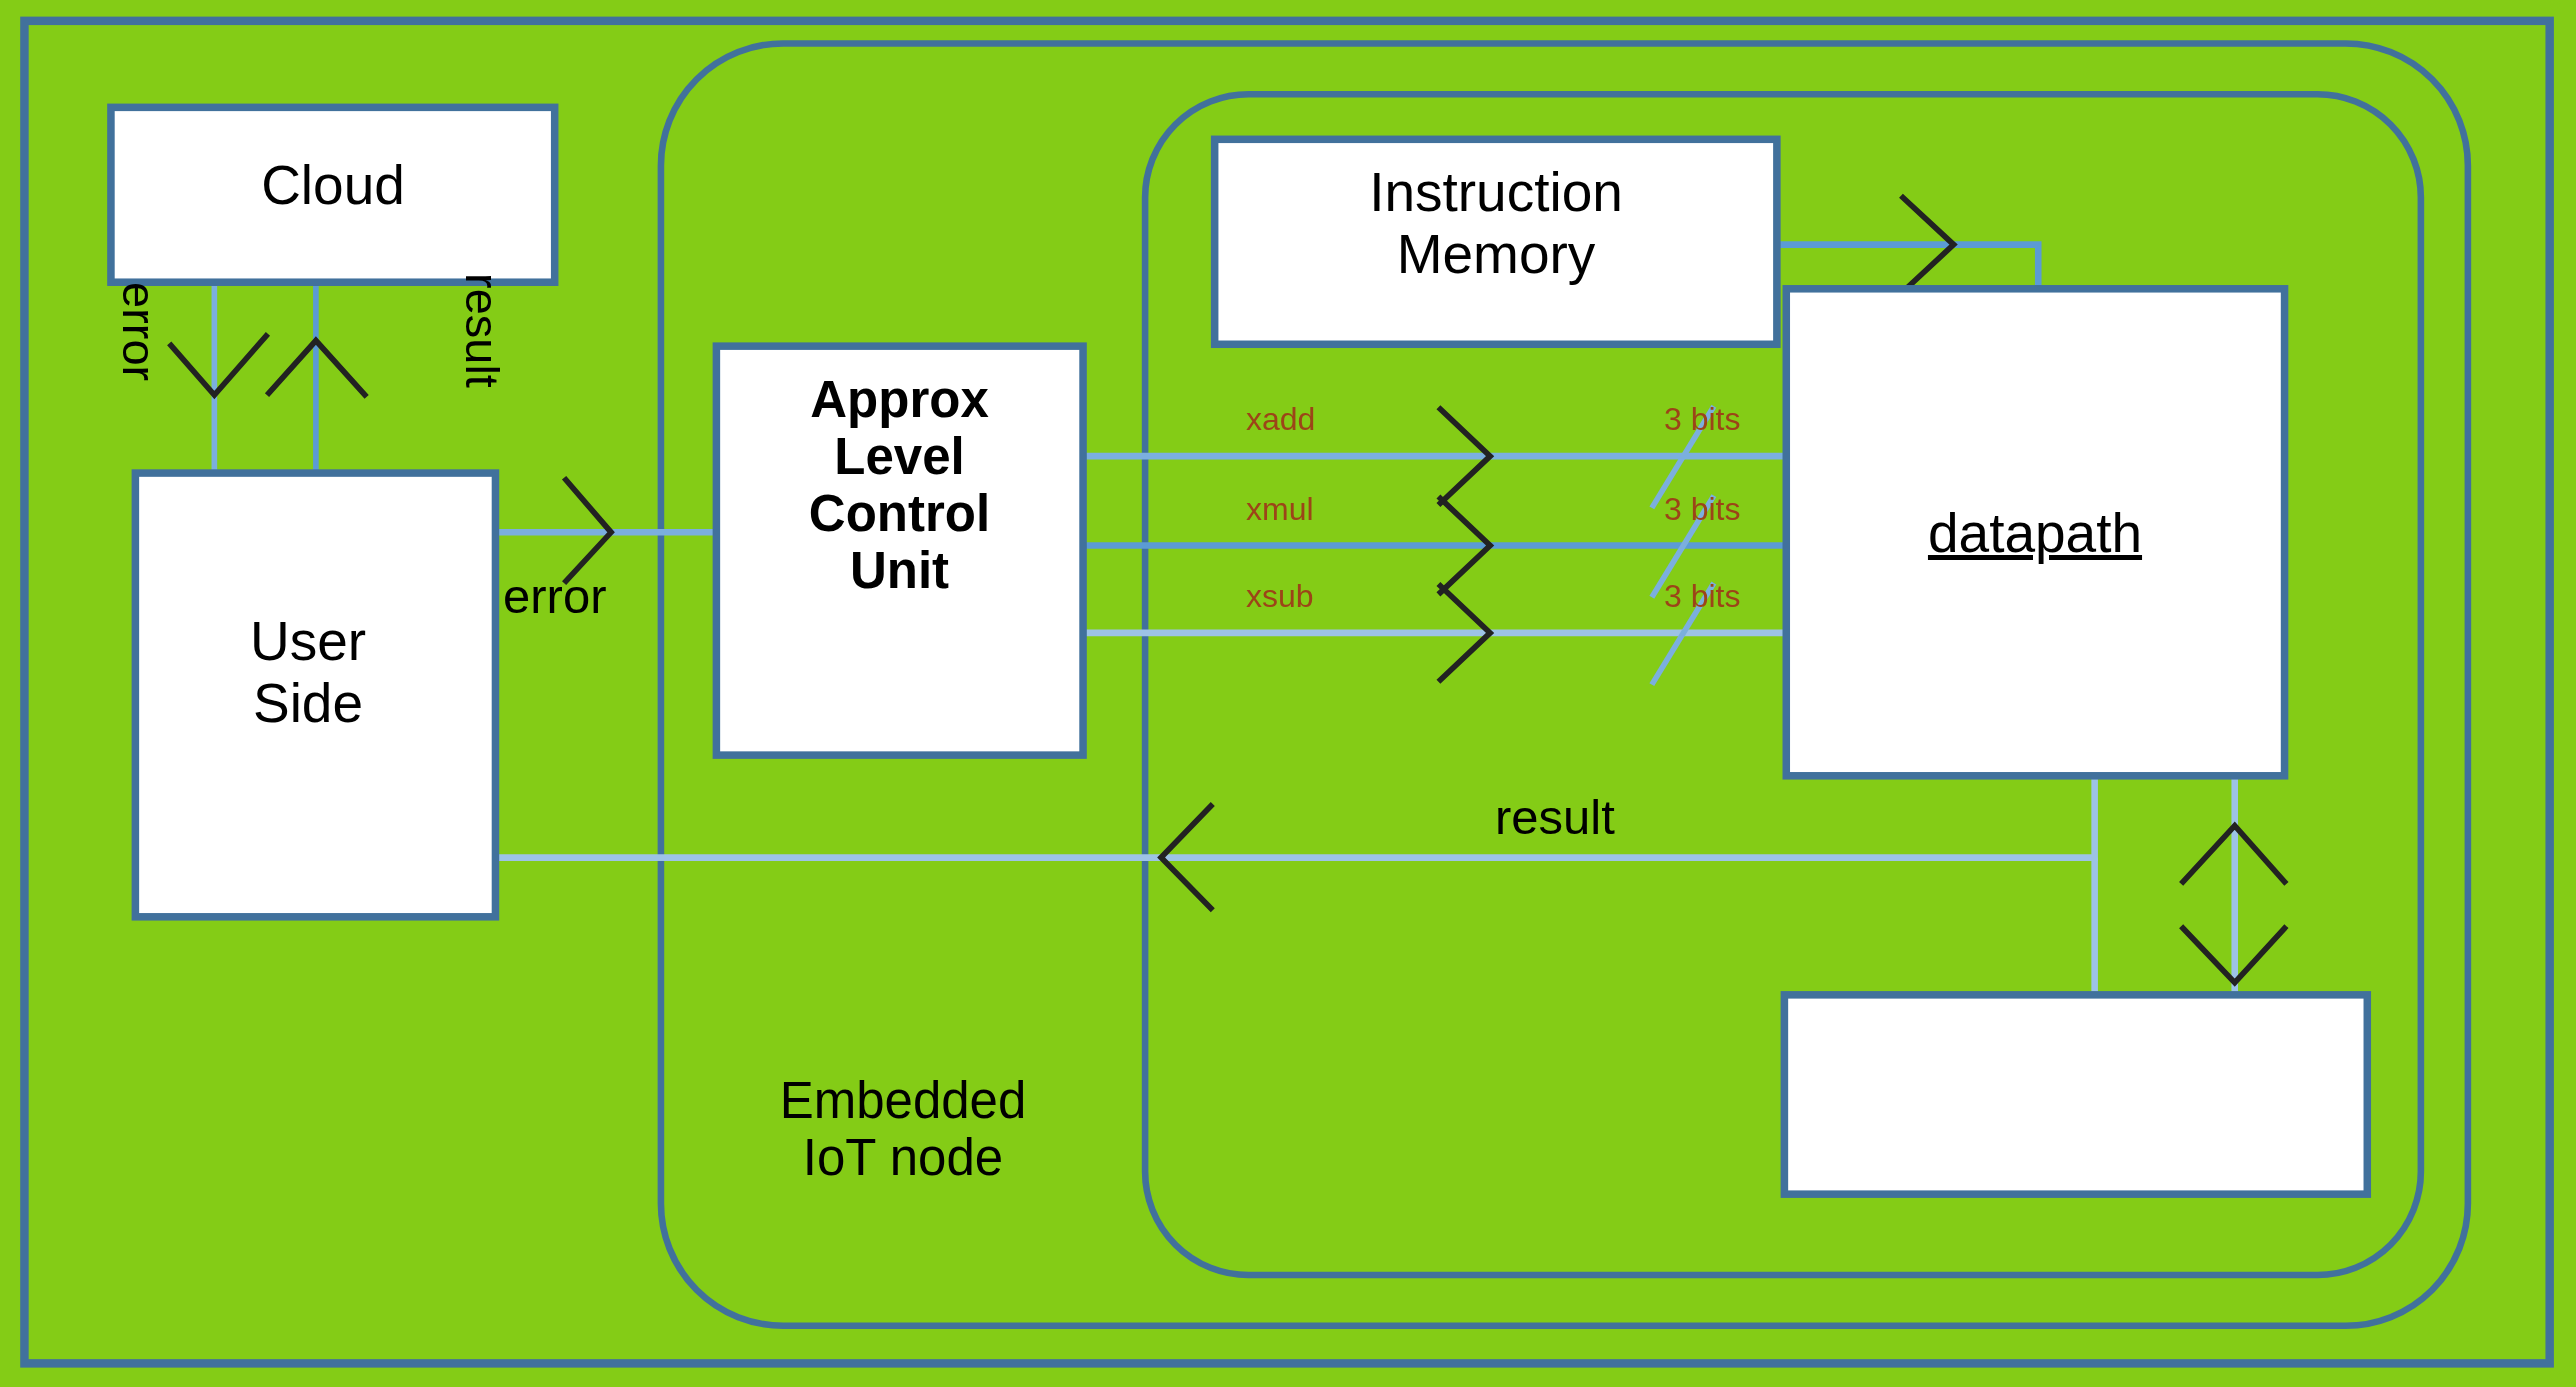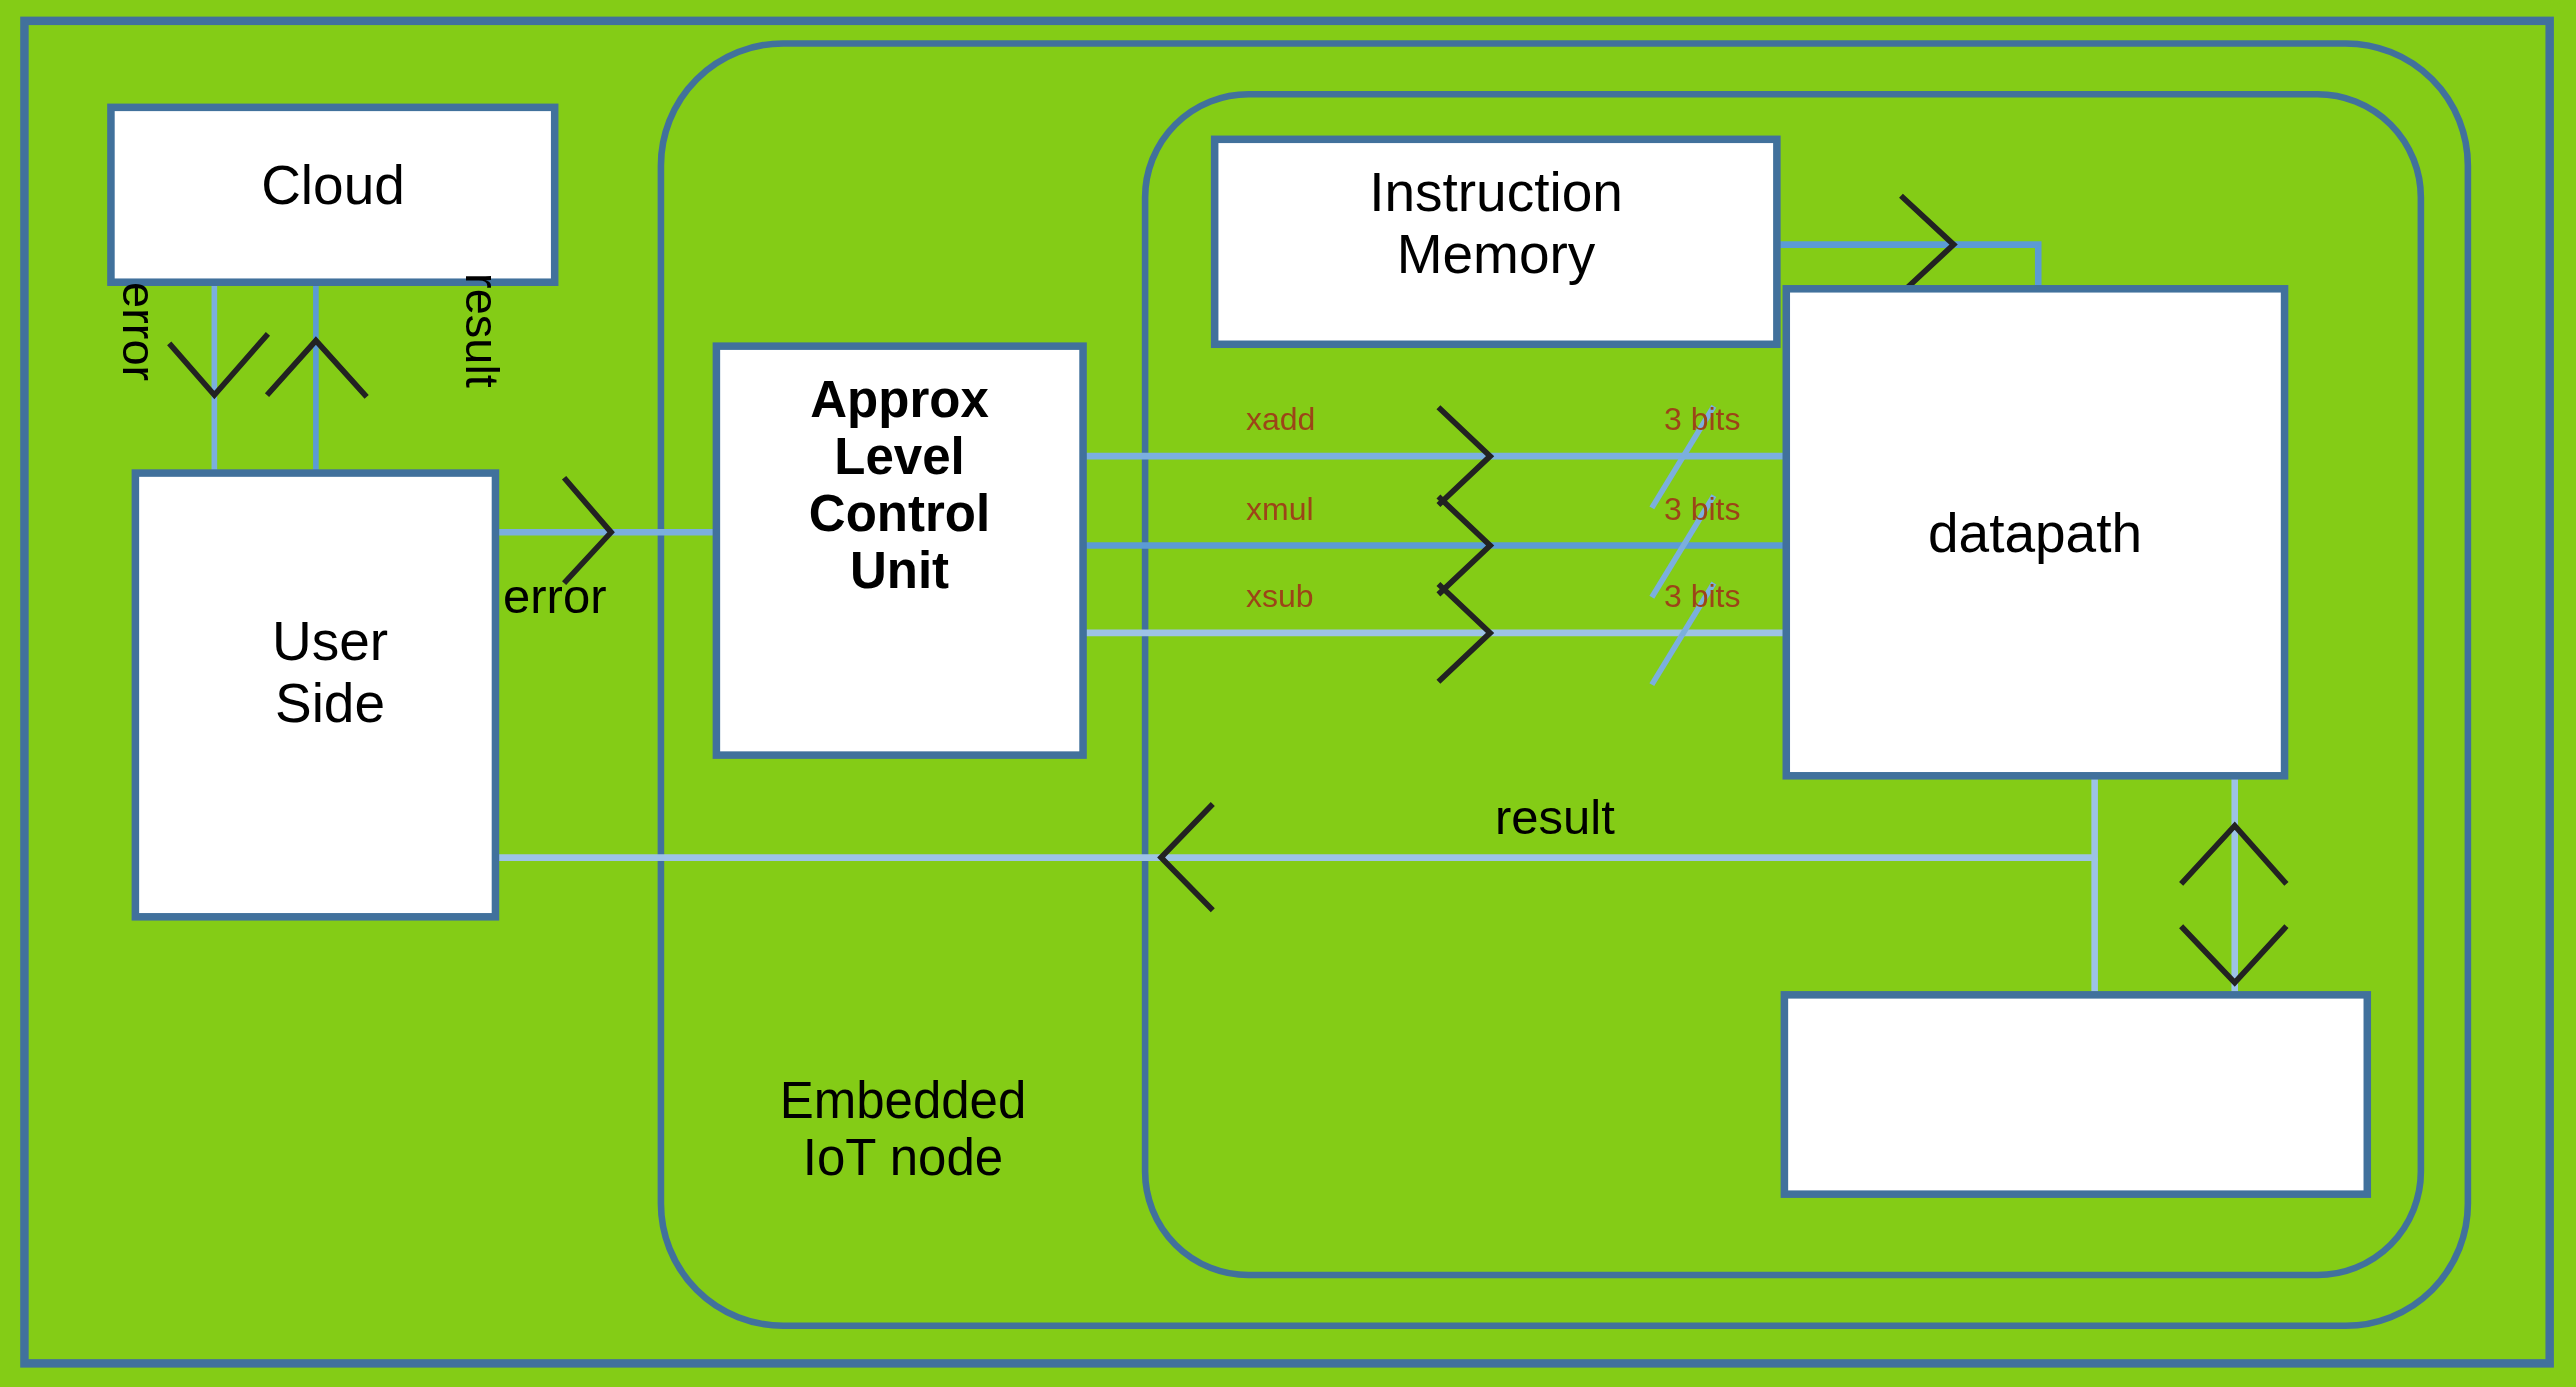--- a/index.html
+++ b/index.html
@@ -121,32 +121,32 @@
     <rect x="118" y="114" width="472" height="186" fill="#ffffff" stroke="#41719C" stroke-width="8"></rect>
     <rect x="144" y="503" width="383" height="472" fill="#ffffff" stroke="#41719C" stroke-width="8"></rect>
     <rect x="762" y="368" width="390" height="435" fill="#ffffff" stroke="#41719C" stroke-width="8"></rect>
     <rect x="1292" y="148" width="598" height="218" fill="#ffffff" stroke="#41719C" stroke-width="8"></rect>
     <rect x="1900" y="307" width="530" height="518" fill="#ffffff" stroke="#41719C" stroke-width="8"></rect>
     <rect x="1898" y="1058" width="620" height="212" fill="#ffffff" stroke="#41719C" stroke-width="8"></rect>
   </svg>
 
   <div class="lbl boxlabel" style="left:111px; top:155px; width:444px;">Cloud</div>
 
-  <div class="lbl boxlabel" style="left:150px; top:611px; width:360px;">User
+  <div class="lbl boxlabel" style="left:128px; top:611px; width:360px;">User
 Side</div>
 
   <div class="lbl boxlabel" style="left:716px; top:371px; width:367px; font-size:51px;font-weight:bold;">Approx
 Level
 Control
 Unit</div>
 
   <div class="lbl boxlabel" style="left:1215px; top:162px; width:562px;">Instruction
 Memory</div>
 
-  <div class="lbl boxlabel" style="left:1786px; top:503px; width:498px;">datapath</div>
+  <div class="lbl boxlabel" style="left:1786px; top:503px; width:498px;text-decoration:underline;">datapath</div>
 
 
   <div class="lbl vert-label" style="left:165px; top:282px; transform: rotate(90deg);">error</div>
 
   <div class="lbl vert-label" style="left:508px; top:273px; transform: rotate(90deg);">result</div>
 
   <div class="lbl wirelabel" style="left:503px; top:569px;">error</div>
 
   <div class="lbl wirelabel" style="left:1495px; top:790px;">result</div>
 

